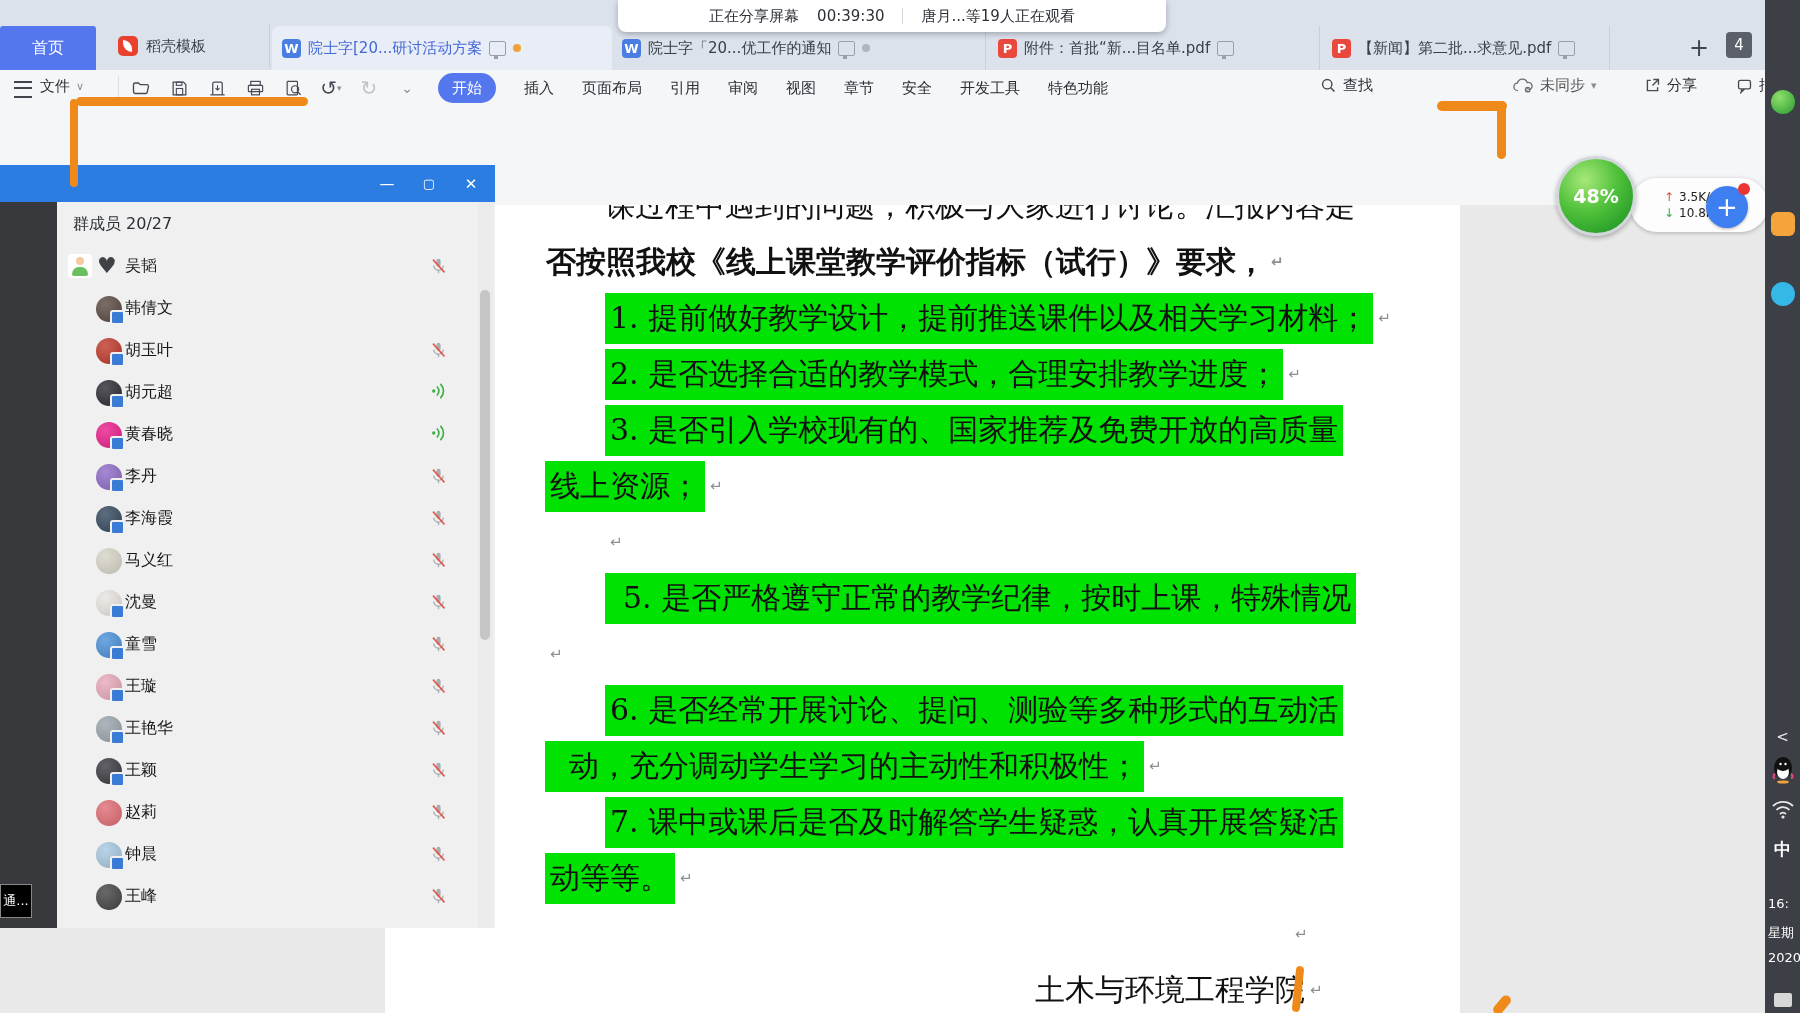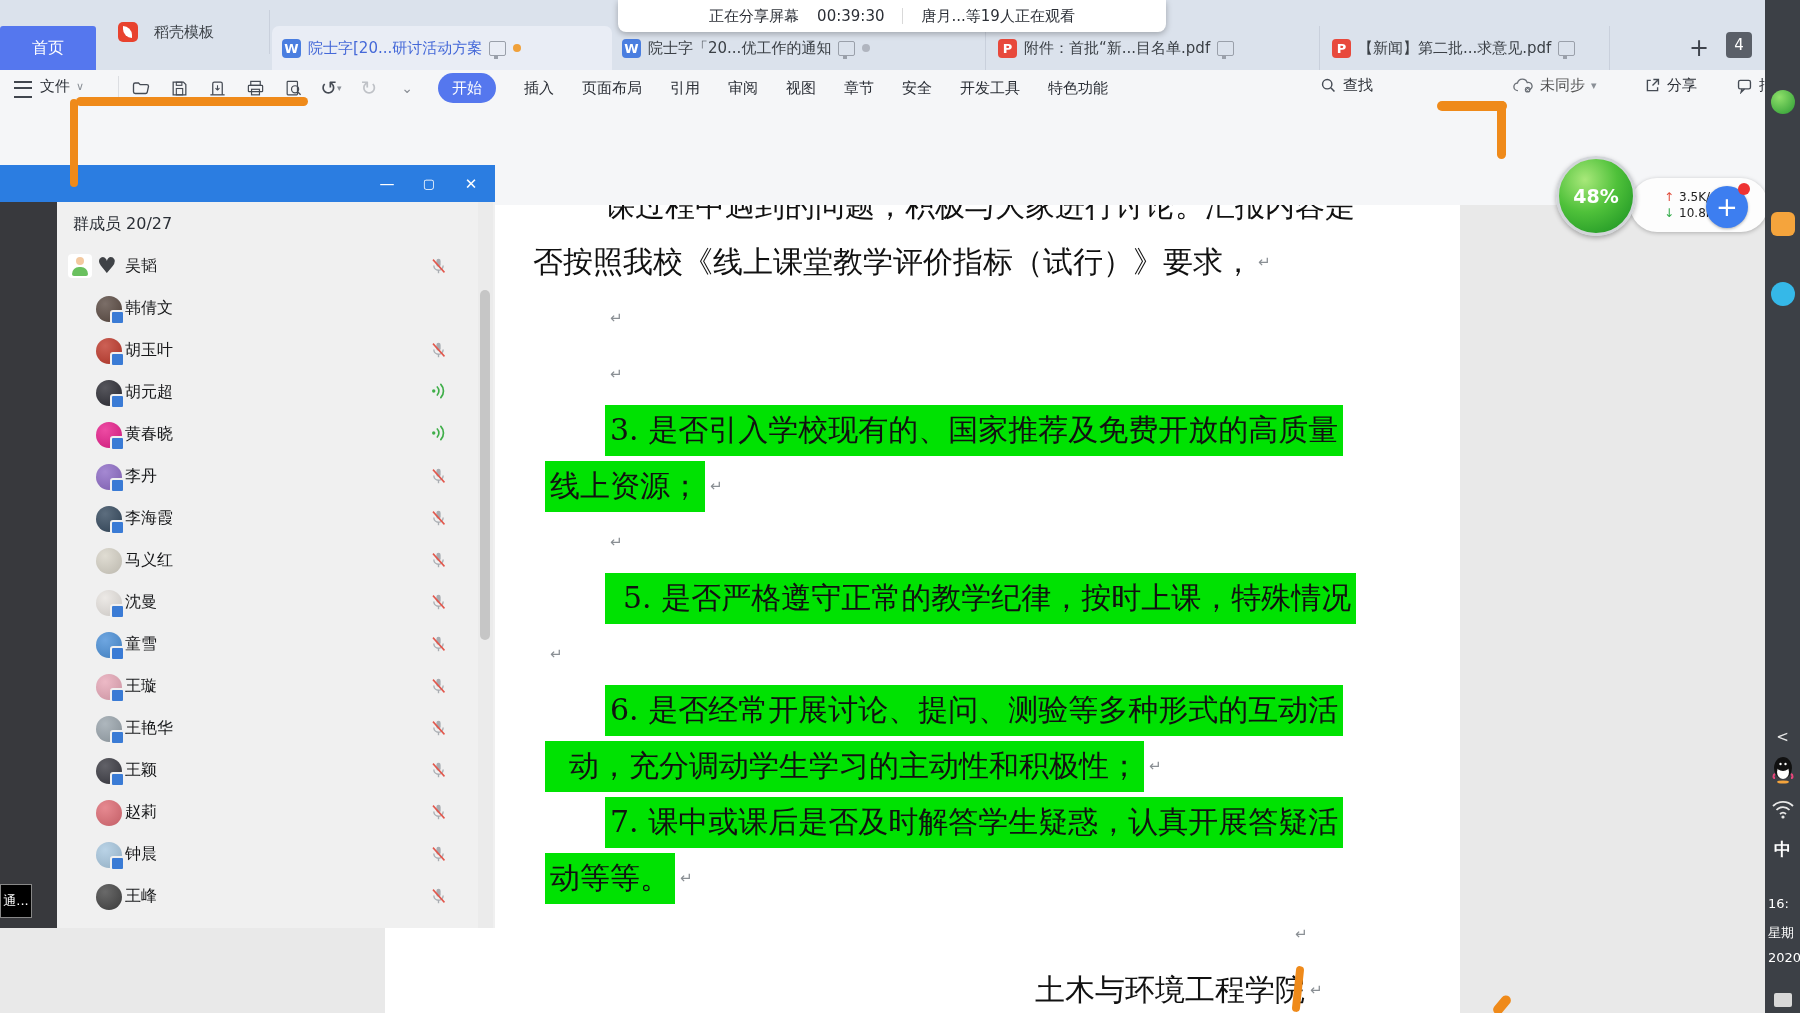--- a/index.html
+++ b/index.html
@@ -3,21 +3,21 @@
 <meta charset="utf-8">
 <style>
   html,body{margin:0;padding:0;background:#222;}
   #screen{position:relative;width:1800px;height:1013px;overflow:hidden;
     font-family:"DejaVu Sans","Liberation Sans",sans-serif;background:#e9e9e9;}
   .abs{position:absolute;}
   
   #tabbar{left:0;top:0;width:1765px;height:70px;background:#dbe2ec;}
   .home-tab{left:0;top:26px;width:96px;height:44px;background:#5577ee;color:#fff;
     font-size:16px;display:flex;align-items:center;justify-content:center;border-radius:3px 3px 0 0;}
-  .tpl-tab{left:100px;top:10px;width:170px;height:44px;display:flex;align-items:center;gap:16px;
+  .tpl-tab{left:100px;top:24px;width:170px;height:44px;display:flex;align-items:center;gap:8px;
     padding-left:18px;box-sizing:border-box;color:#3b4046;font-size:15px;border-right:1px solid #c9d0dc;}
   .leaf{width:20px;height:20px;border-radius:5px;background:#e8422e;position:relative;}
   .leaf:before{content:"";position:absolute;left:5px;top:4px;width:9px;height:12px;background:#fff;
     border-radius:0 10px 0 10px;}
   .doc-tab{top:26px;height:44px;display:flex;align-items:center;gap:7px;padding:0 10px;box-sizing:border-box;
     font-size:15px;color:#3b4046;border-right:1px solid #c9d0dc;white-space:nowrap;overflow:hidden;}
   .doc-tab.active{background:#e9edf5;color:#4468d8;border-radius:7px 7px 0 0;border-right:none;}
   .ic-w{width:19px;height:19px;border-radius:4px;background:#4a7ee0;color:#fff;font-size:13px;font-weight:bold;
     display:flex;align-items:center;justify-content:center;flex:0 0 auto;}
   .ic-pdf{width:19px;height:19px;border-radius:4px;background:#e8493c;color:#fff;font-size:13px;font-weight:bold;
@@ -460,28 +460,30 @@
         </svg>
     </div>
   </div>
 
   <div id="docarea" class="abs">
     <div id="page"></div>
     <div id="doclines">
         <div class="docline" style="top: -27px; left: 605px;">
           <span>课过程中遇到的问题，积极与大家进行讨论。汇报内容是</span>
         </div>
-        <div class="docline" style="top: 29px; left: 533px;">
+        <div class="docline" style="top: 29px; left: 546px; font-weight: bold;">
           <span>否按照我校《线上课堂教学评价指标（试行）》要求，</span>
           <span class="pilcrow">↵</span>
         </div>
         <div class="docline" style="top: 85px; left: 605px;">
+          <span class="hlgreen" style="background: rgb(0, 226, 2);">1. 提前做好教学设计，提前推送课件以及相关学习材料；</span>
           <span class="pilcrow">↵</span>
         </div>
         <div class="docline" style="top: 141px; left: 605px;">
+          <span class="hlgreen" style="background: rgb(0, 226, 2);">2. 是否选择合适的教学模式，合理安排教学进度；</span>
           <span class="pilcrow">↵</span>
         </div>
         <div class="docline" style="top: 197px; left: 605px;">
           <span class="hlgreen" style="background: rgb(0, 226, 2);">3. 是否引入学校现有的、国家推荐及免费开放的高质量</span>
         </div>
         <div class="docline" style="top: 253px; left: 545px;">
           <span class="hlgreen" style="background: rgb(0, 226, 2);">线上资源；</span>
           <span class="pilcrow">↵</span>
         </div>
         <div class="docline" style="top: 309px; left: 605px;">

